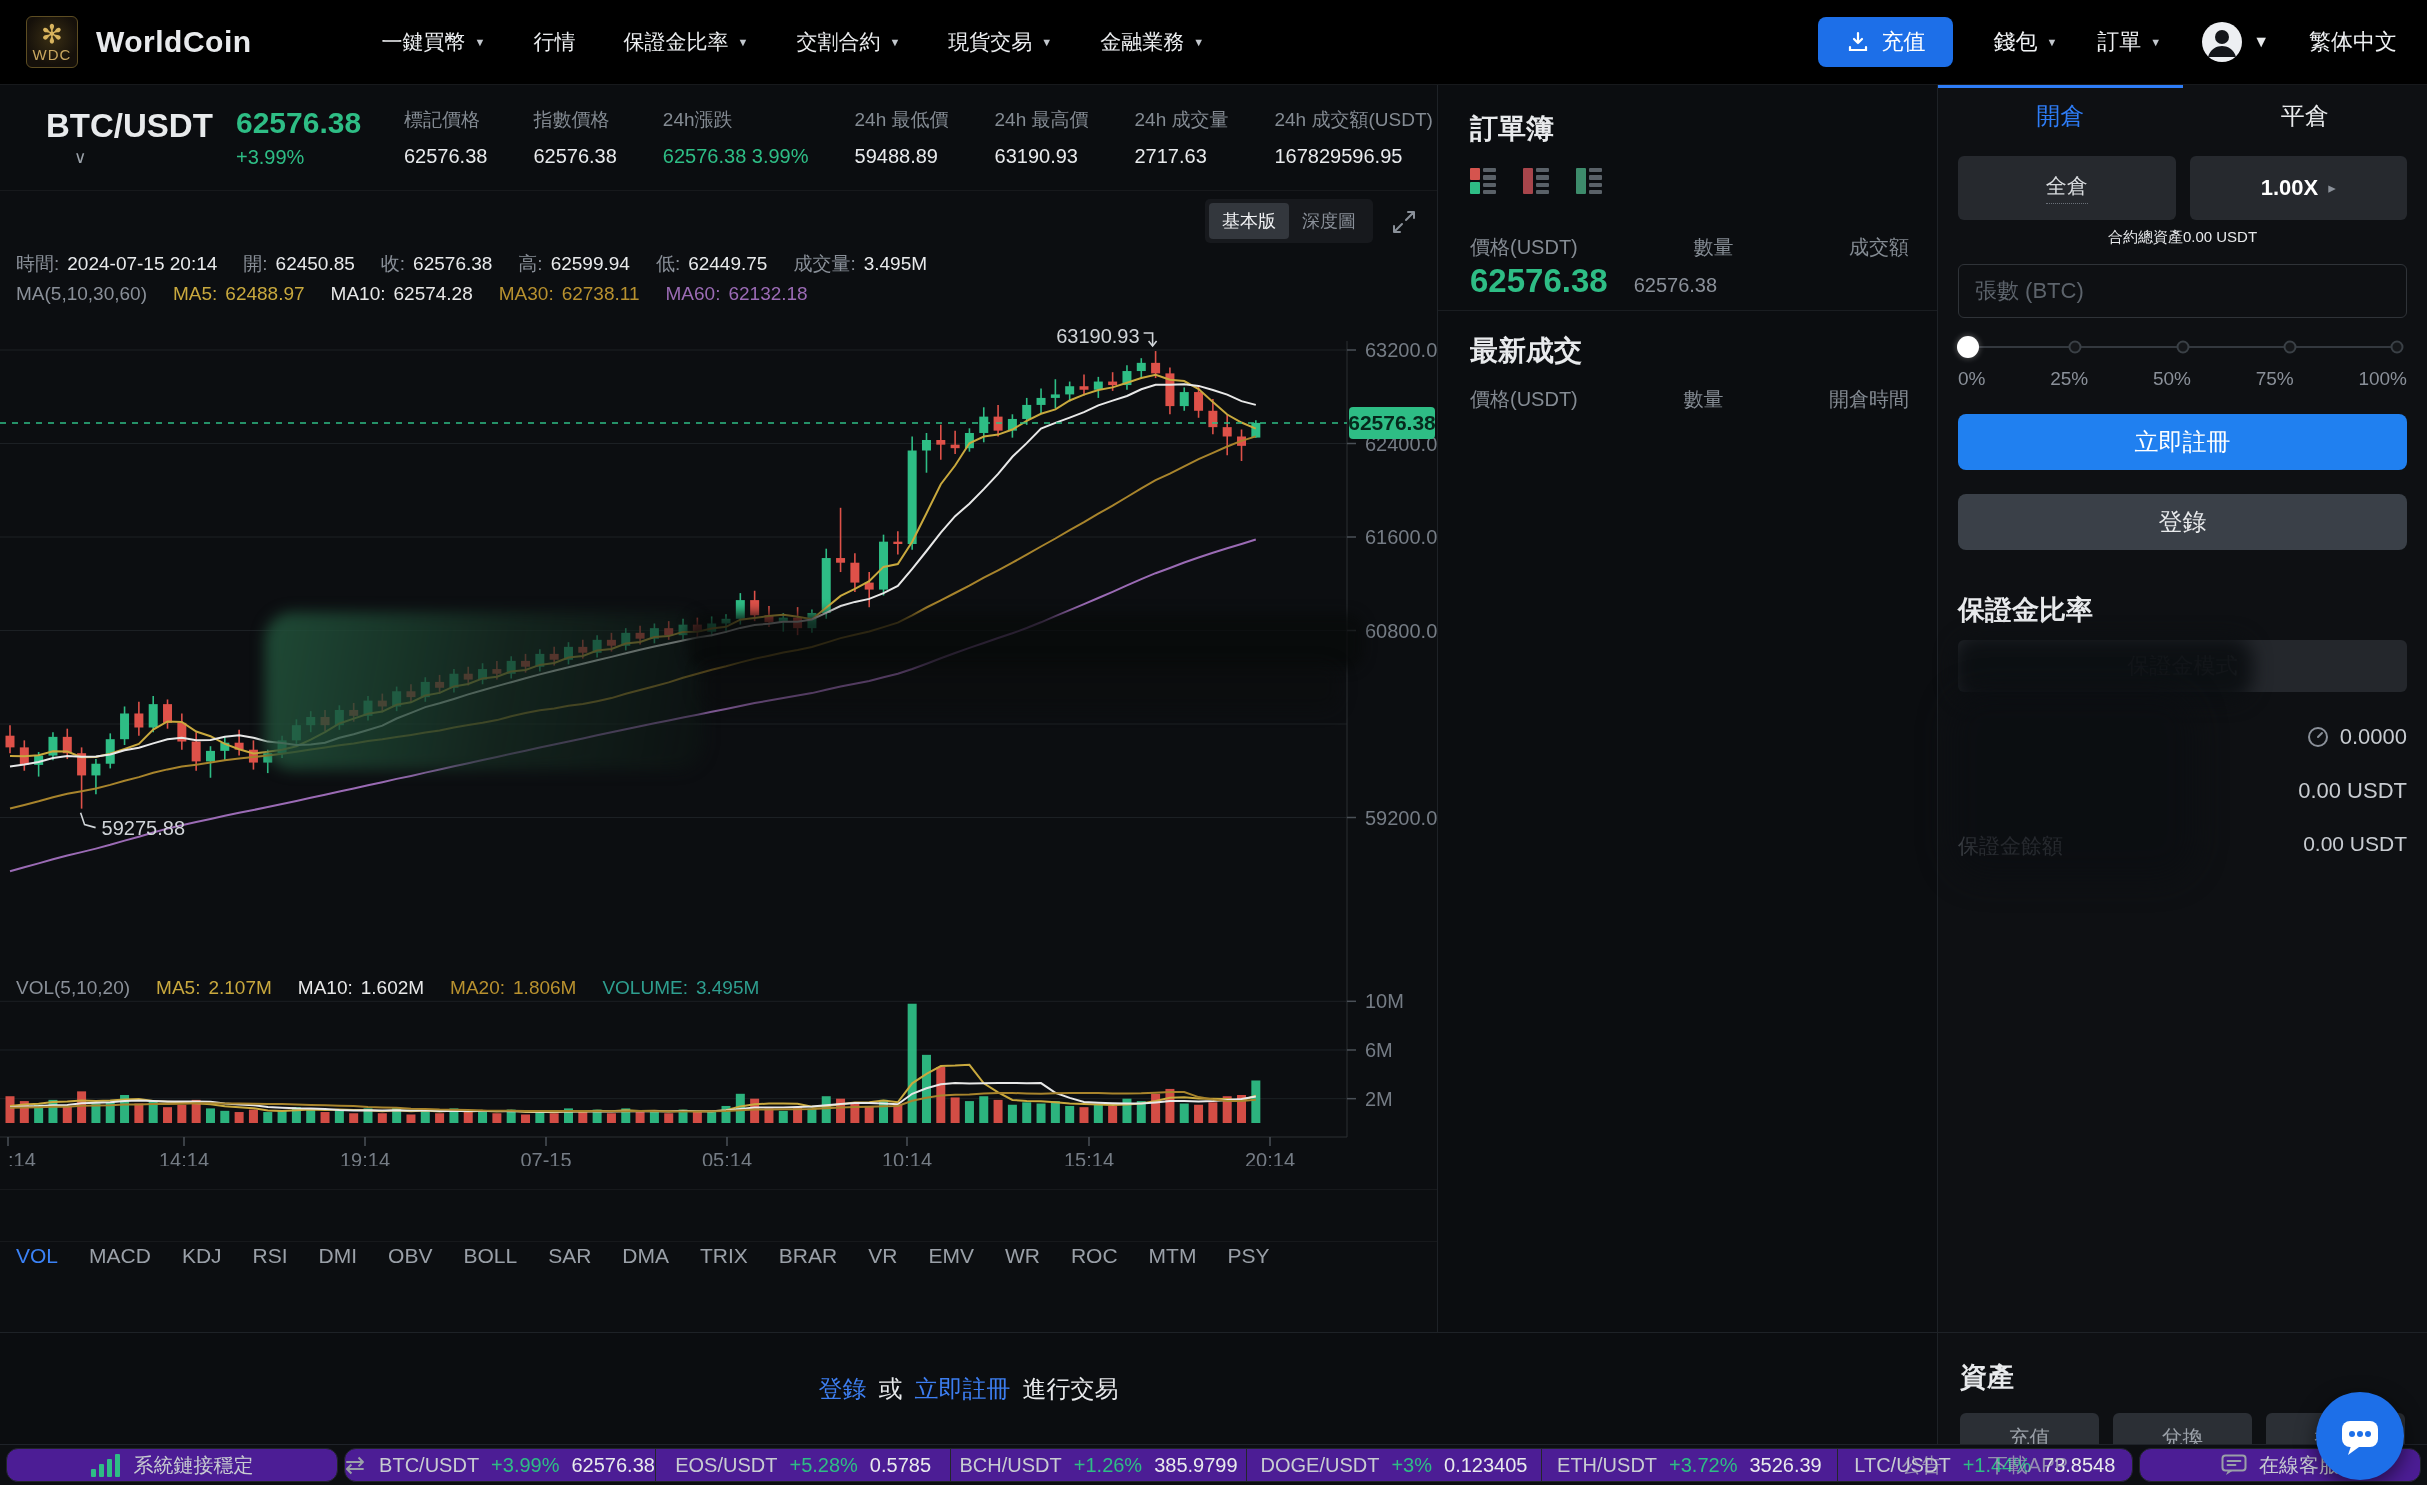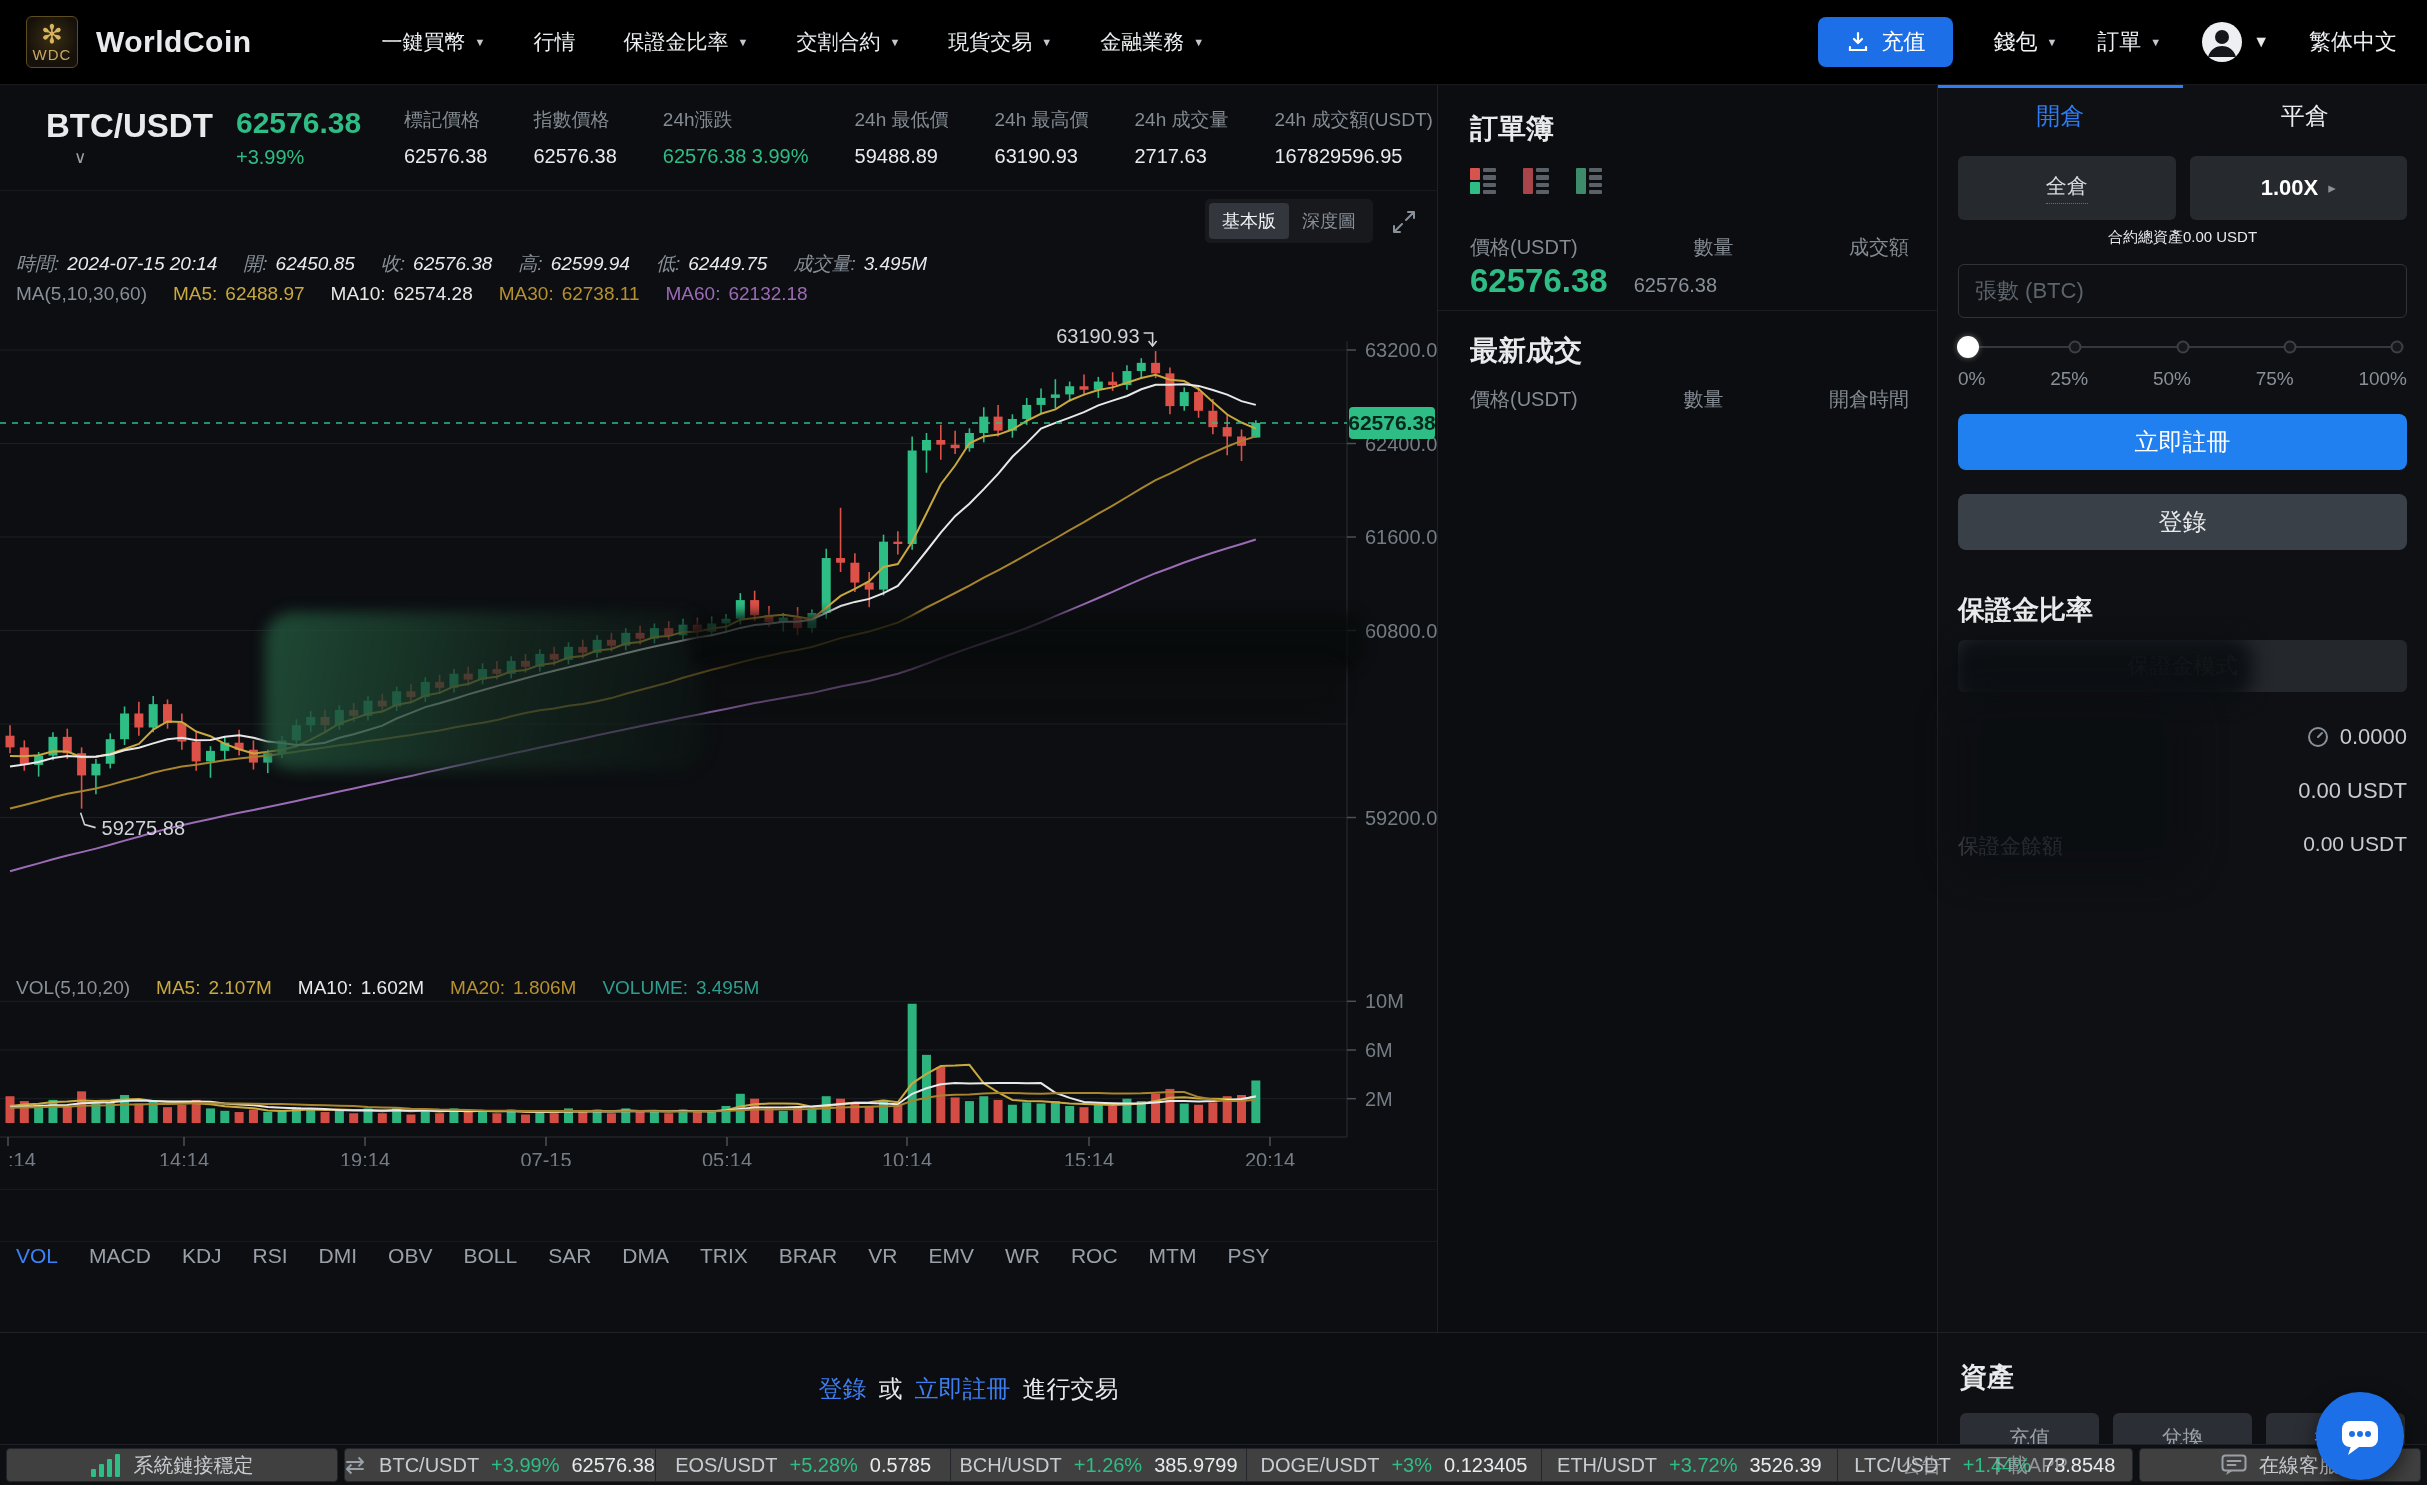--- a/index.html
+++ b/index.html
@@ -38,21 +38,21 @@
   #chart-panel{position:absolute;top:190px;left:0;width:1437px;height:1142px;background:#0C0E11;
                border-top:1px solid #17191C;}
   #tf-row{position:absolute;top:14px;left:28px;display:flex;gap:27px;font-size:20px;color:#9AA0A8;}
   .tf{cursor:pointer;} .tf.active{color:#FFFFFF;font-weight:bold;}
   #view-toggle{position:absolute;top:8px;right:64px;background:#17191D;border-radius:5px;padding:4px;
                display:flex;font-size:18px;}
   .vt{padding:6px 13px;color:#8A9099;border-radius:4px;cursor:pointer;}
   .vt.active{background:#33373D;color:#F2F3F5;}
   #expand-icon{position:absolute;top:18px;right:20px;cursor:pointer;}
   #ohlc-row,#ma-row{position:absolute;left:16px;display:flex;gap:26px;font-size:19px;color:#8A9099;white-space:nowrap;}
-  #ohlc-row{top:60px;font-style:italic;} #ma-row{top:92px;}
+  #ohlc-row{top:60px;} #ma-row{top:92px;}
   .kv .v{color:#E8EAEC;margin-left:8px;}
   #vol-row{position:absolute;top:786px;left:16px;display:flex;gap:26px;font-size:19px;white-space:nowrap;z-index:6;}
   .hline{position:absolute;left:0;width:1437px;height:1px;background:#17191C;}
   #ind-row{position:absolute;top:1012px;left:16px;display:flex;gap:31px;font-size:21px;color:#9AA0A8;margin-top:41px;}
   .ind{cursor:pointer;} .ind.active{color:#3B82F6;}
   #chart-svg{position:absolute;top:120px;left:0;z-index:1;}
   svg text{font-family:"Liberation Sans","DejaVu Sans",sans-serif;}
   
   .smudge{position:absolute;z-index:5;pointer-events:none;}
   #smudge1{left:265px;top:612px;width:440px;height:158px;border-radius:28px;filter:blur(7px);
@@ -125,21 +125,21 @@
   #assets-title{position:absolute;top:26px;left:22px;font-size:27px;font-weight:bold;}
   #assets-btns{position:absolute;top:80px;left:22px;right:22px;display:flex;gap:14px;}
   .asset-btn{flex:1;height:50px;background:#2B2F35;border-radius:6px;display:flex;align-items:center;
              justify-content:center;font-size:21px;color:#9AA0A8;cursor:pointer;}
   #chat-fab{position:absolute;left:2316px;top:1392px;width:88px;height:88px;border-radius:50%;background:#1D6FE8;
             display:flex;align-items:center;justify-content:center;z-index:60;box-shadow:0 6px 20px rgba(0,0,0,.55);cursor:pointer;}
   
   #status-bar{position:absolute;top:1444px;left:0;width:2427px;height:41px;background:#0D0F12;
               border-top:1px solid #1F2329;display:flex;align-items:stretch;gap:6px;
               padding:3px 6px;box-sizing:border-box;z-index:55;}
-  .sb-box{background:#404040;border:1px solid #212529;border-radius:4px;display:flex;align-items:center;}
+  .sb-box{background:#4c1d95;border:1px solid #212529;border-radius:12px;display:flex;align-items:center;}
   #sb-system{width:330px;justify-content:center;gap:14px;font-size:20px;color:#C8CCD1;}
   #sb-pairs{flex:1;padding:0;}
   .sb-pair{flex:1;display:flex;align-items:center;justify-content:center;gap:12px;font-size:20px;
            border-left:1px solid #23272C;position:relative;height:100%;cursor:pointer;}
   .sb-pair:first-child{border-left:none;}
   .sb-pair .nm{color:#C8CCD1;} .sb-pair .ch{color:#2EBD85;} .sb-pair .pr{color:#E8EAEC;}
   .sb-overlay{position:absolute;inset:0;display:flex;align-items:center;justify-content:center;gap:46px;
               font-size:20px;color:#AEB4BA;opacity:.75;pointer-events:none;}
   #sb-support{width:280px;justify-content:center;gap:12px;font-size:20px;color:#C8CCD1;cursor:pointer;}
   .sig-bars{display:flex;align-items:flex-end;gap:3px;height:24px;}

